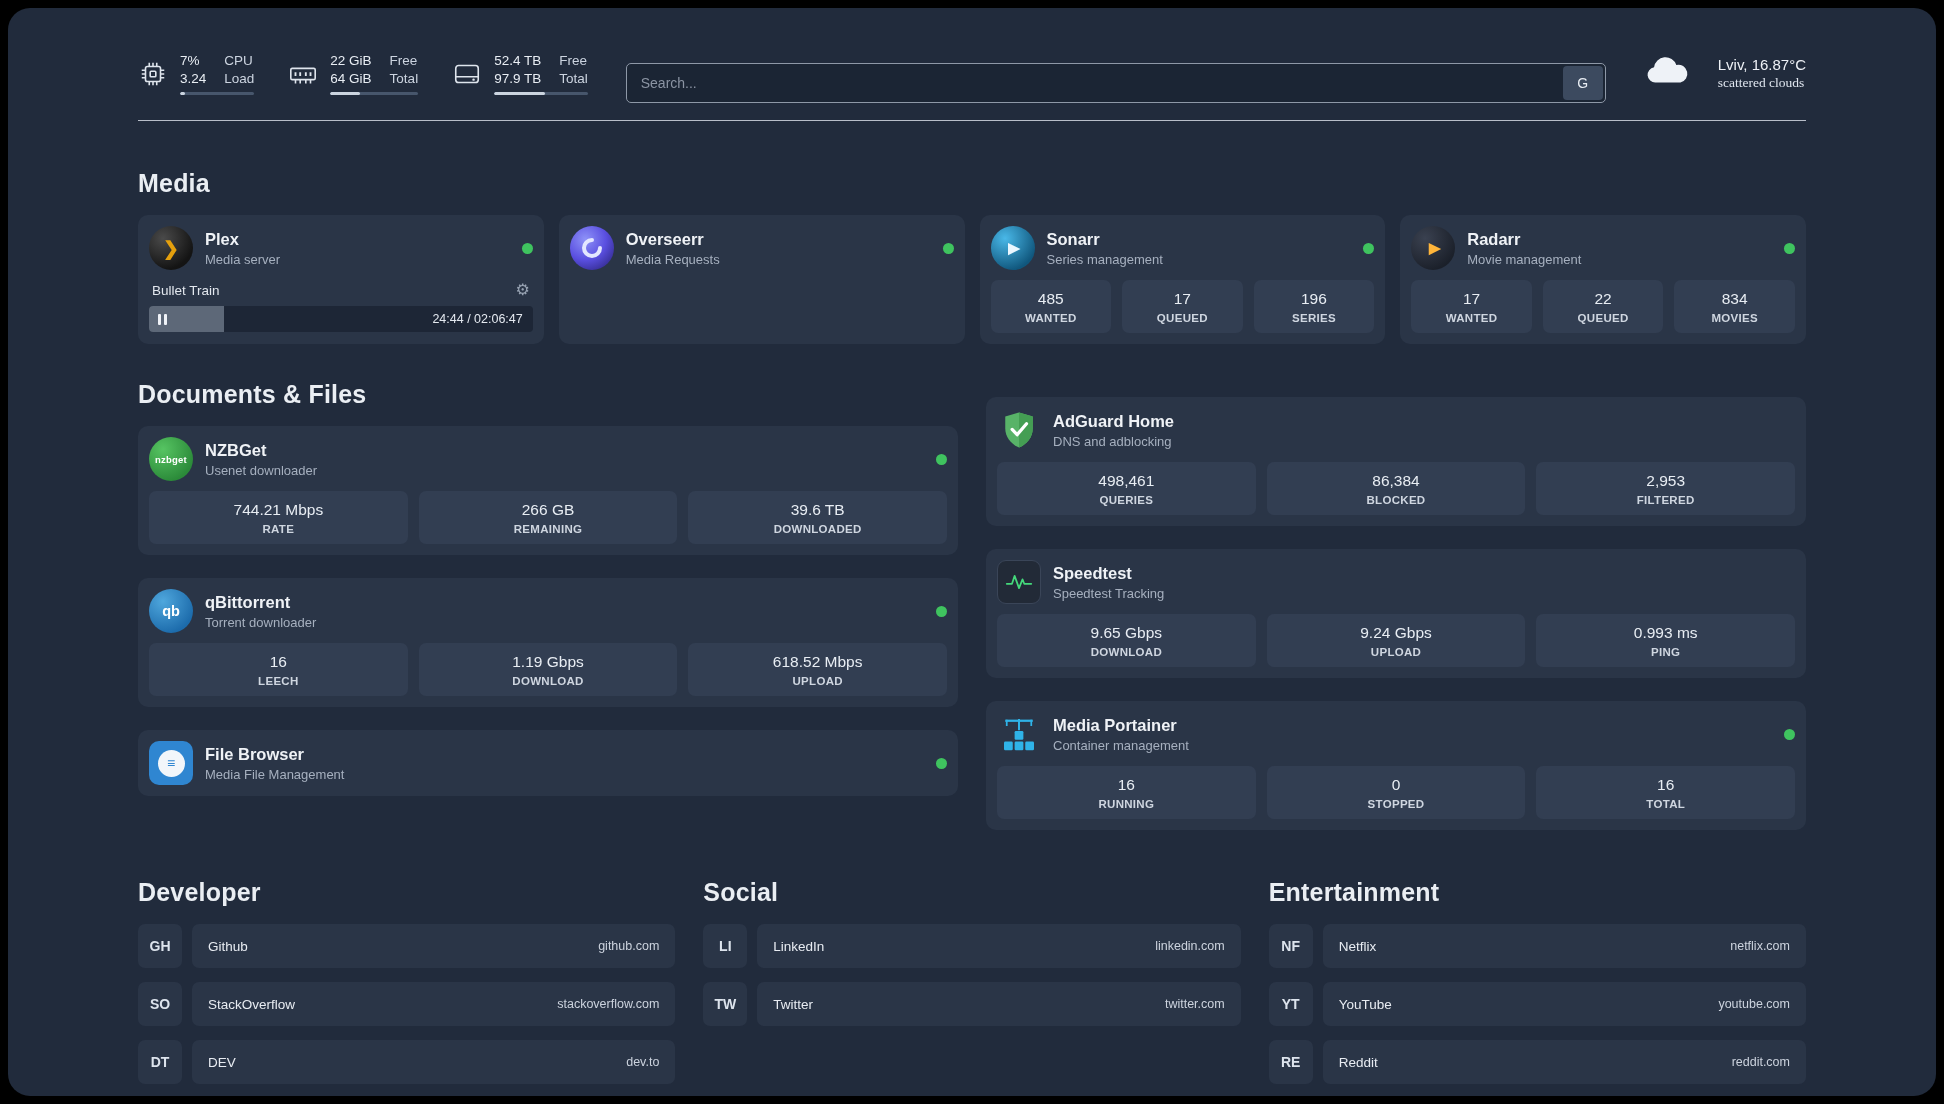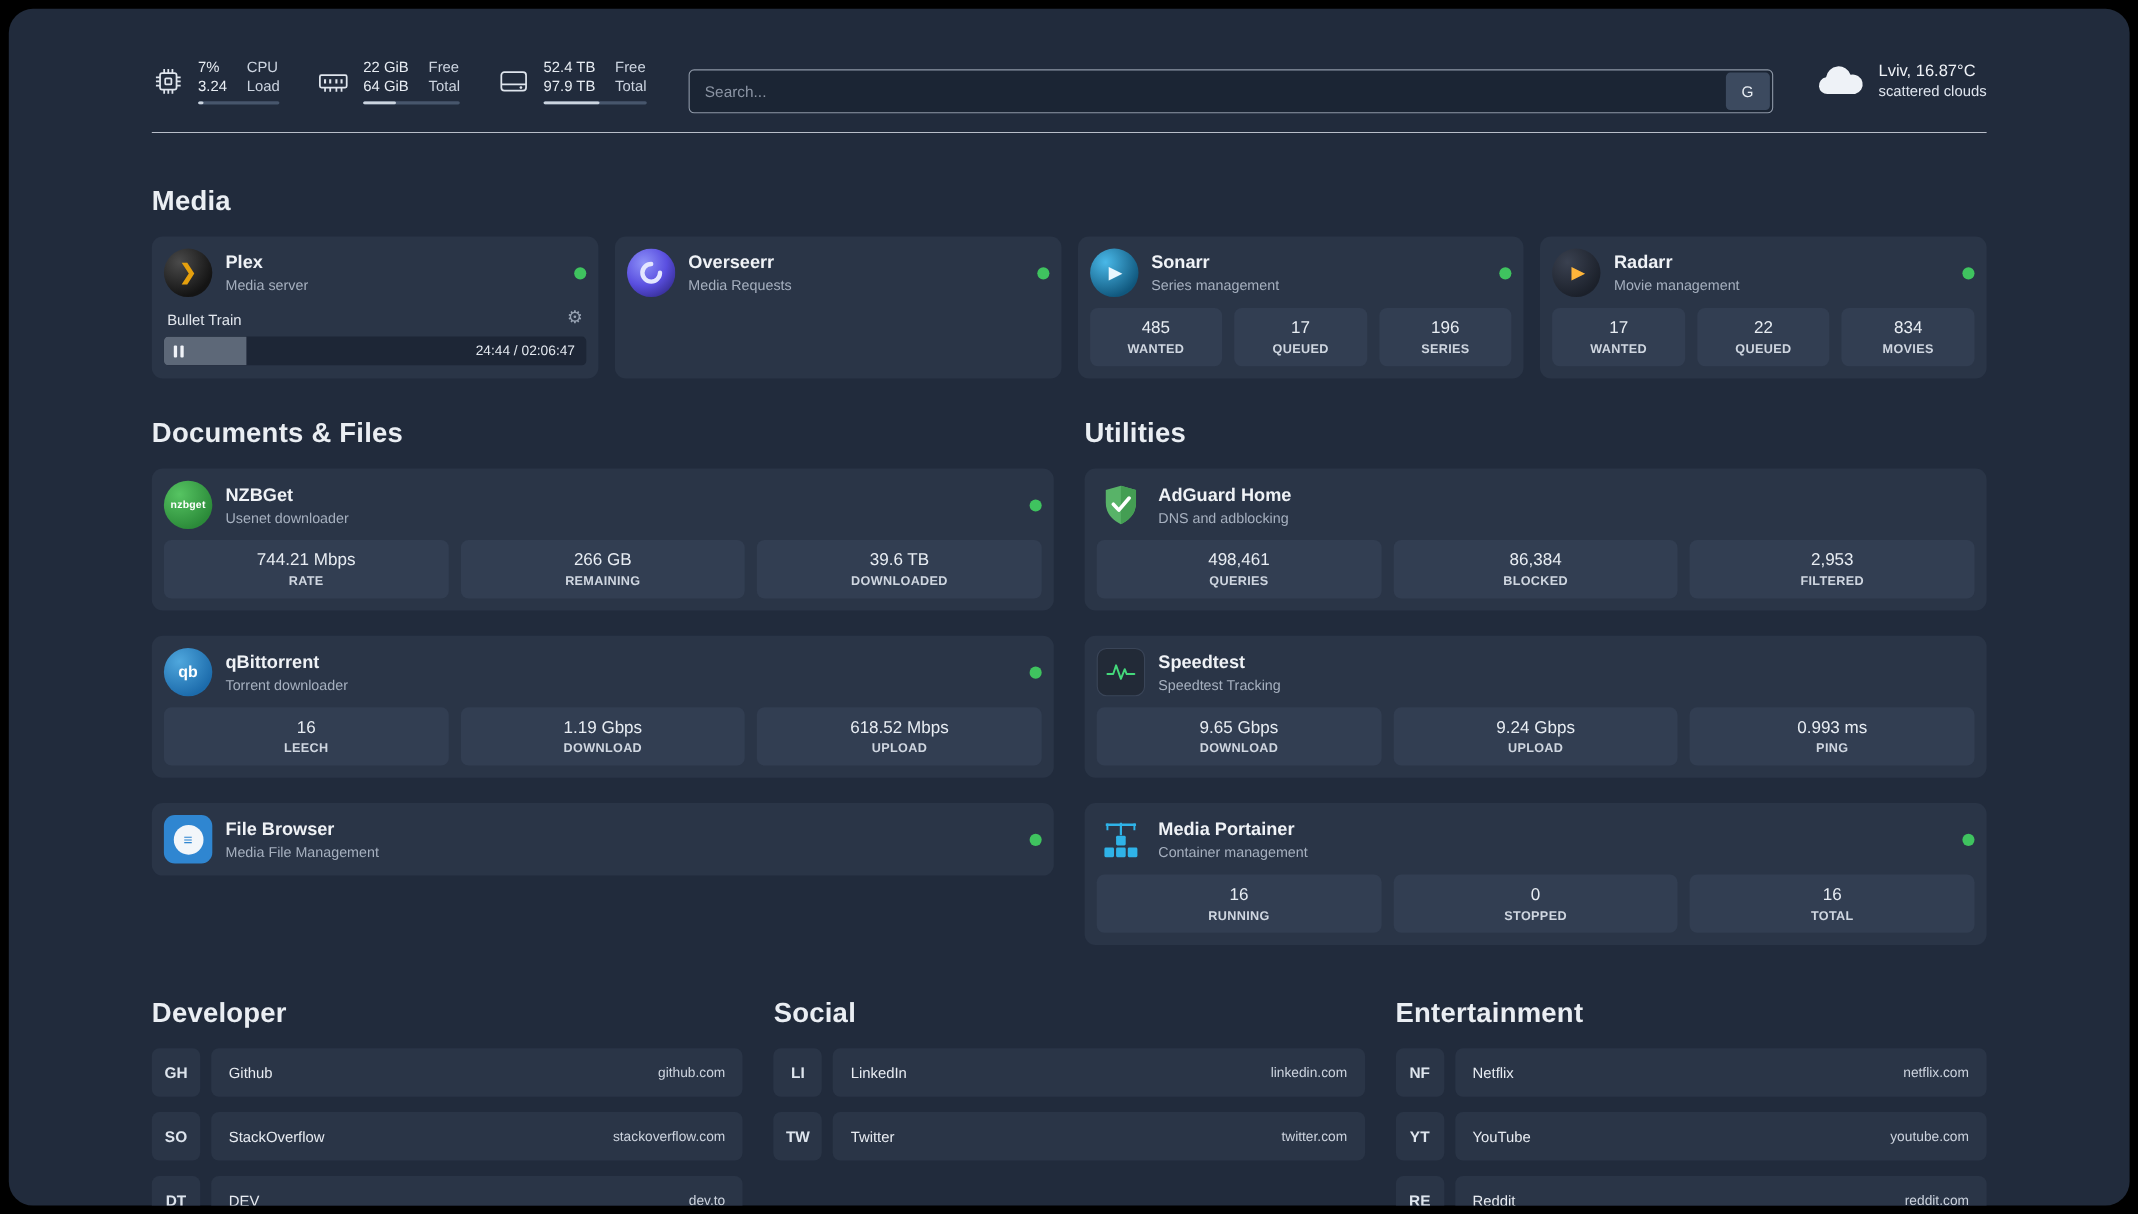--- a/index.html
+++ b/index.html
@@ -24,24 +24,24 @@
   .search-input {
     width:100%; height:40px; background:#1b2534; border:1px solid #8e98a7; border-radius:5px;
     color:#d6dce5; font-size:14px; padding:0 54px 0 14px; outline:none; font-family:inherit;
   }
   .search-input::placeholder { color:#8b94a3; }
   .g-btn {
     position:absolute; right:3px; top:3px; bottom:3px; width:40px; border:none; border-radius:4px;
     background:#3c4a5f; color:#e8edf3; font-size:14px; font-family:inherit; cursor:pointer;
   }
 
-  .weather { display:flex; align-items:center; gap:12px; flex:none; }
+  .weather { display:flex; gap:28px; flex:none; }
   .weather svg { width:46px; height:32px; display:block; }
   .w-loc { font-size:15px; color:#eef1f6; line-height:19px; }
-  .w-cond { font-size:13.5px; color:#dfe5ee; line-height:18px; }
+  .w-cond { font-size:13.5px; color:#dfe5ee; line-height:18px;font-family:Liberation Serif, serif; }
 
   .divider { border:none; border-top:1.5px solid rgba(222,228,236,.8); margin-top:17px; }
 
   
   .section-title { color:#eaeef3; font-size:25px; font-weight:700; letter-spacing:.2px; }
   .media-section { margin-top:48px; }
   .media-grid { margin-top:17px; display:grid; grid-template-columns:repeat(4,1fr); gap:15px; }
 
   .card {
     background:var(--card,#2a3547); border-radius:10px; padding:11px;
@@ -368,21 +368,20 @@
               <div class="app-name">File Browser</div>
               <div class="app-sub">Media File Management</div>
             </div>
             <span class="dot"></span>
           </div>
         </article>
       </div>
     </section>
 
     <section>
-      <h2 class="section-title">Utilities</h2>
       <div class="stack">
 
         <article class="card">
           <div class="card-head">
             <span class="app-icon icon-adguard">
               <svg viewBox="0 0 32 32">
                 <path d="M16 2l11 3.2v9.3c0 7.3-4.6 12.6-11 15.5C9.6 27.1 5 21.8 5 14.5V5.2z" fill="#58b368"></path>
                 <path d="M16 2l11 3.2v9.3c0 7.3-4.6 12.6-11 15.5z" fill="#449e53"></path>
                 <path d="M10.5 15.5l4 4.3L22 11" stroke="#fff" stroke-width="2.6" fill="none" stroke-linecap="round" stroke-linejoin="round"></path>
               </svg>

